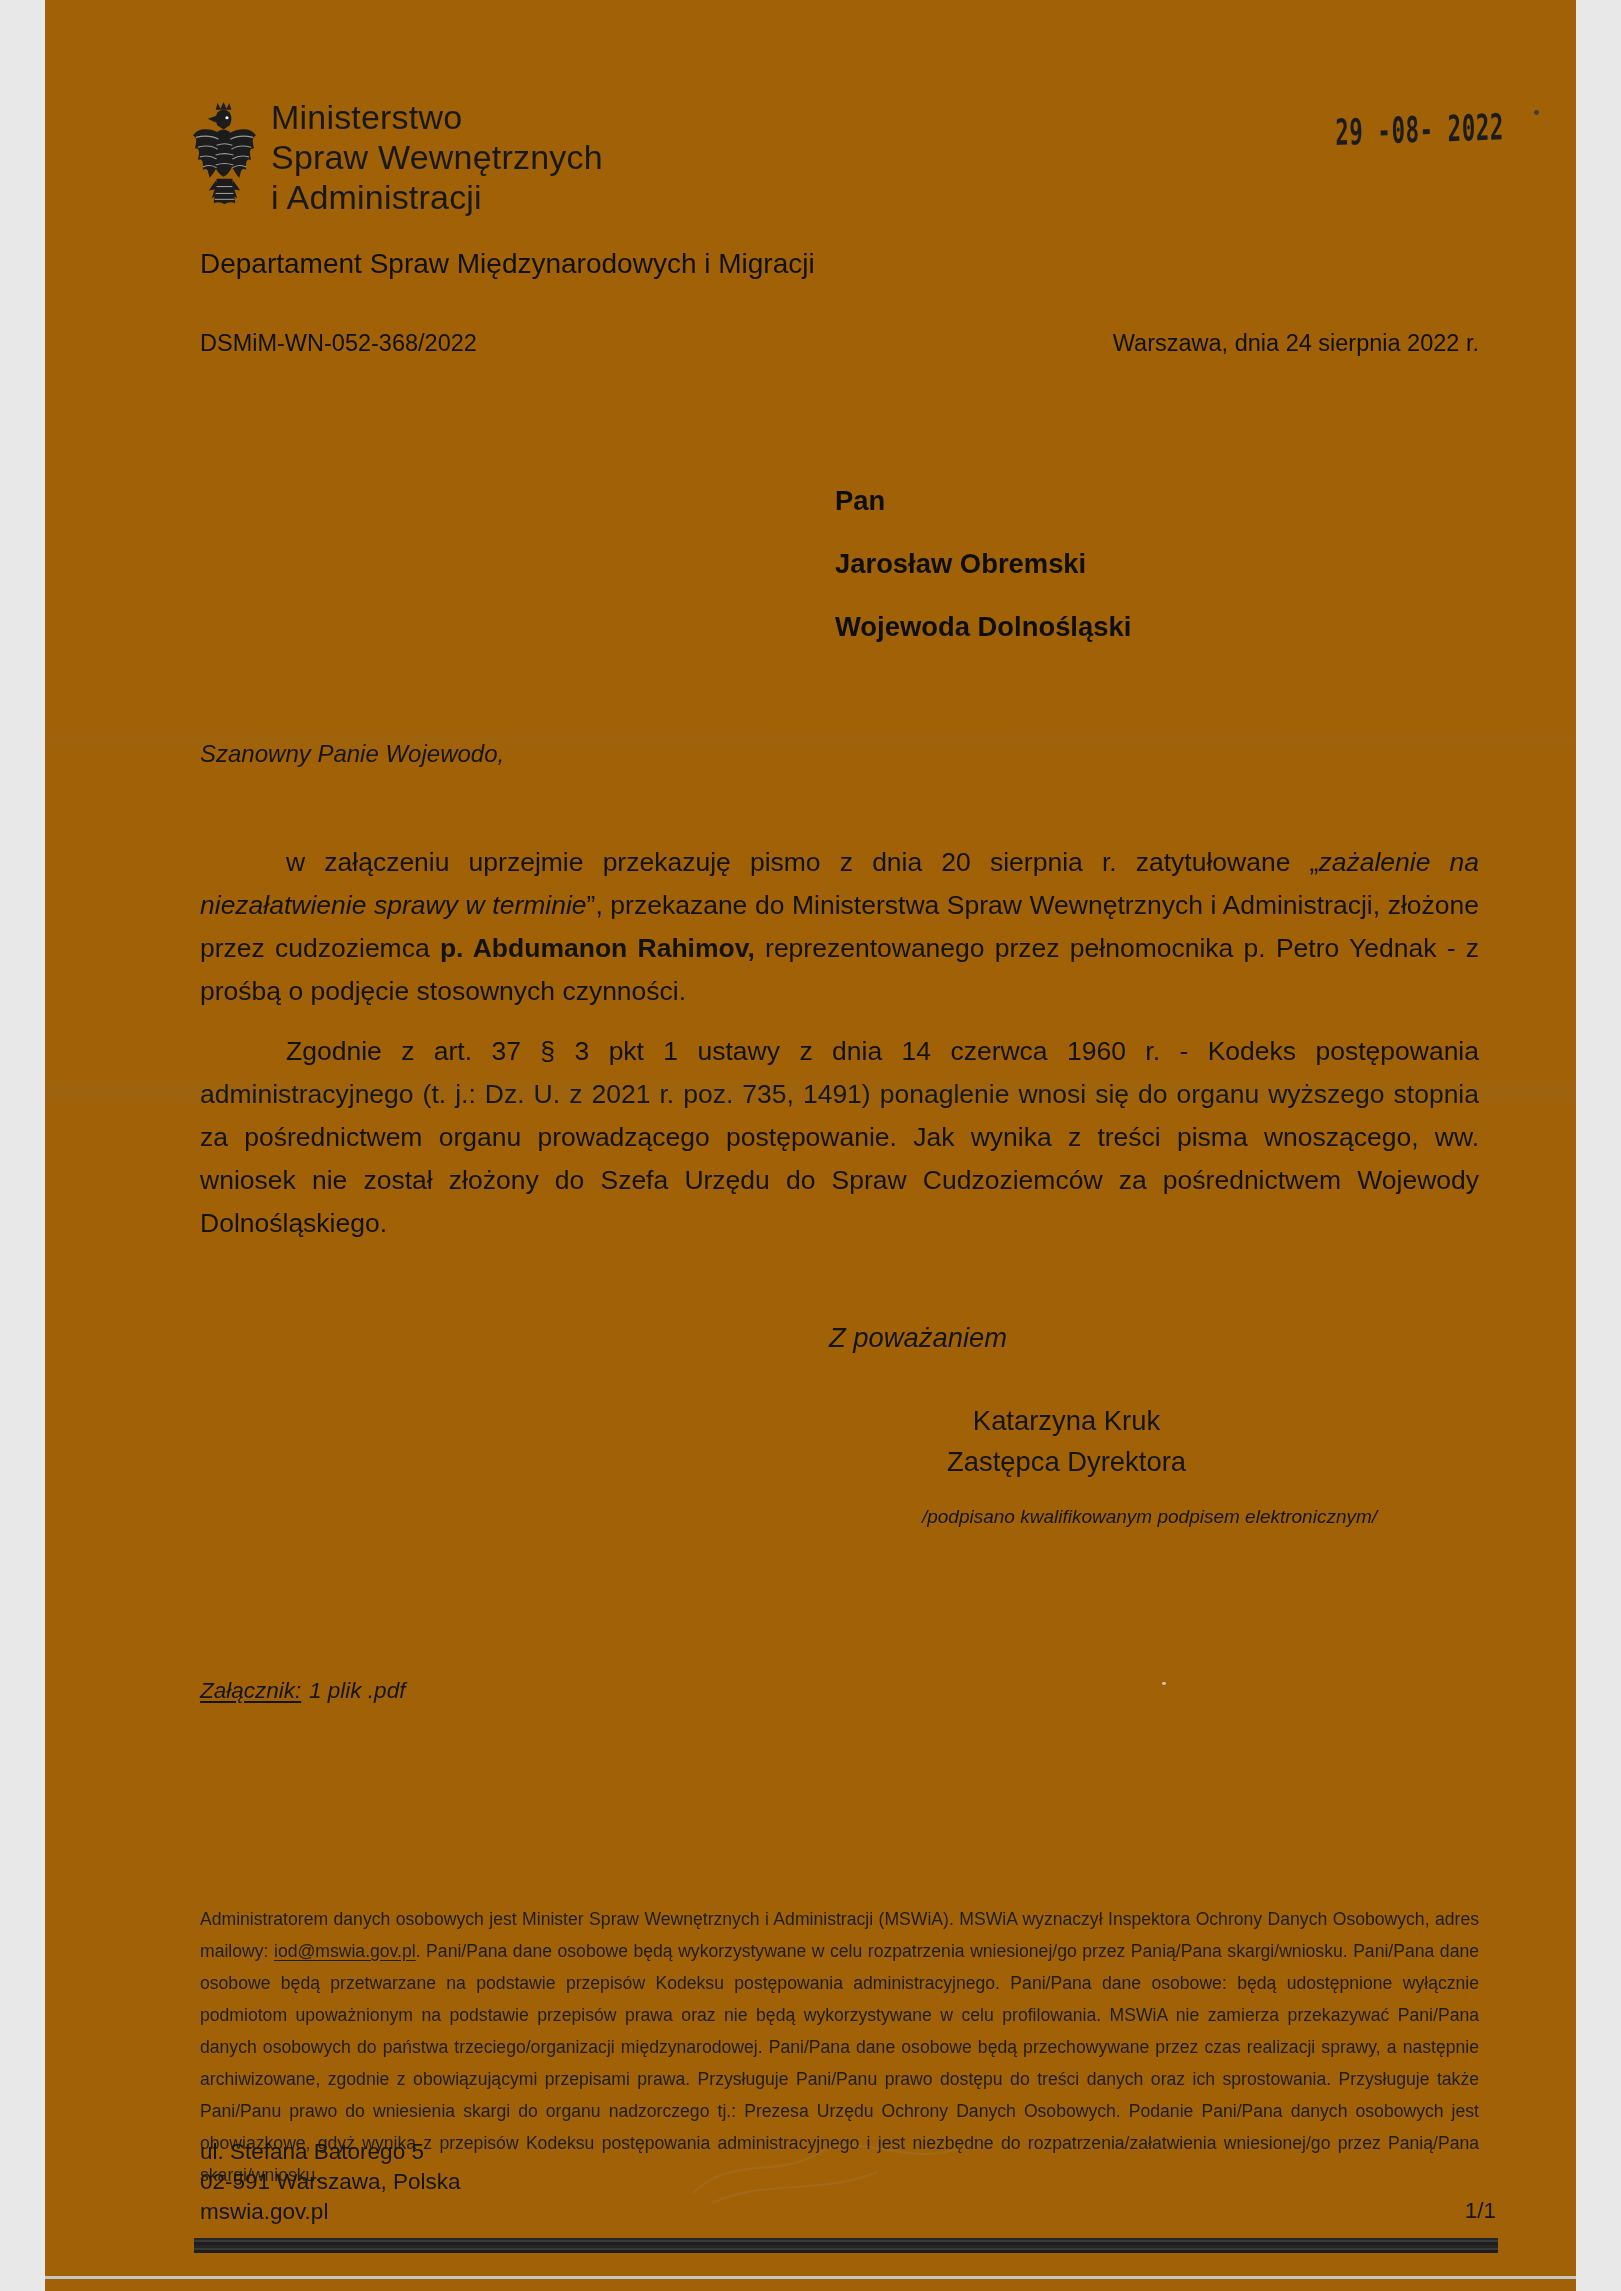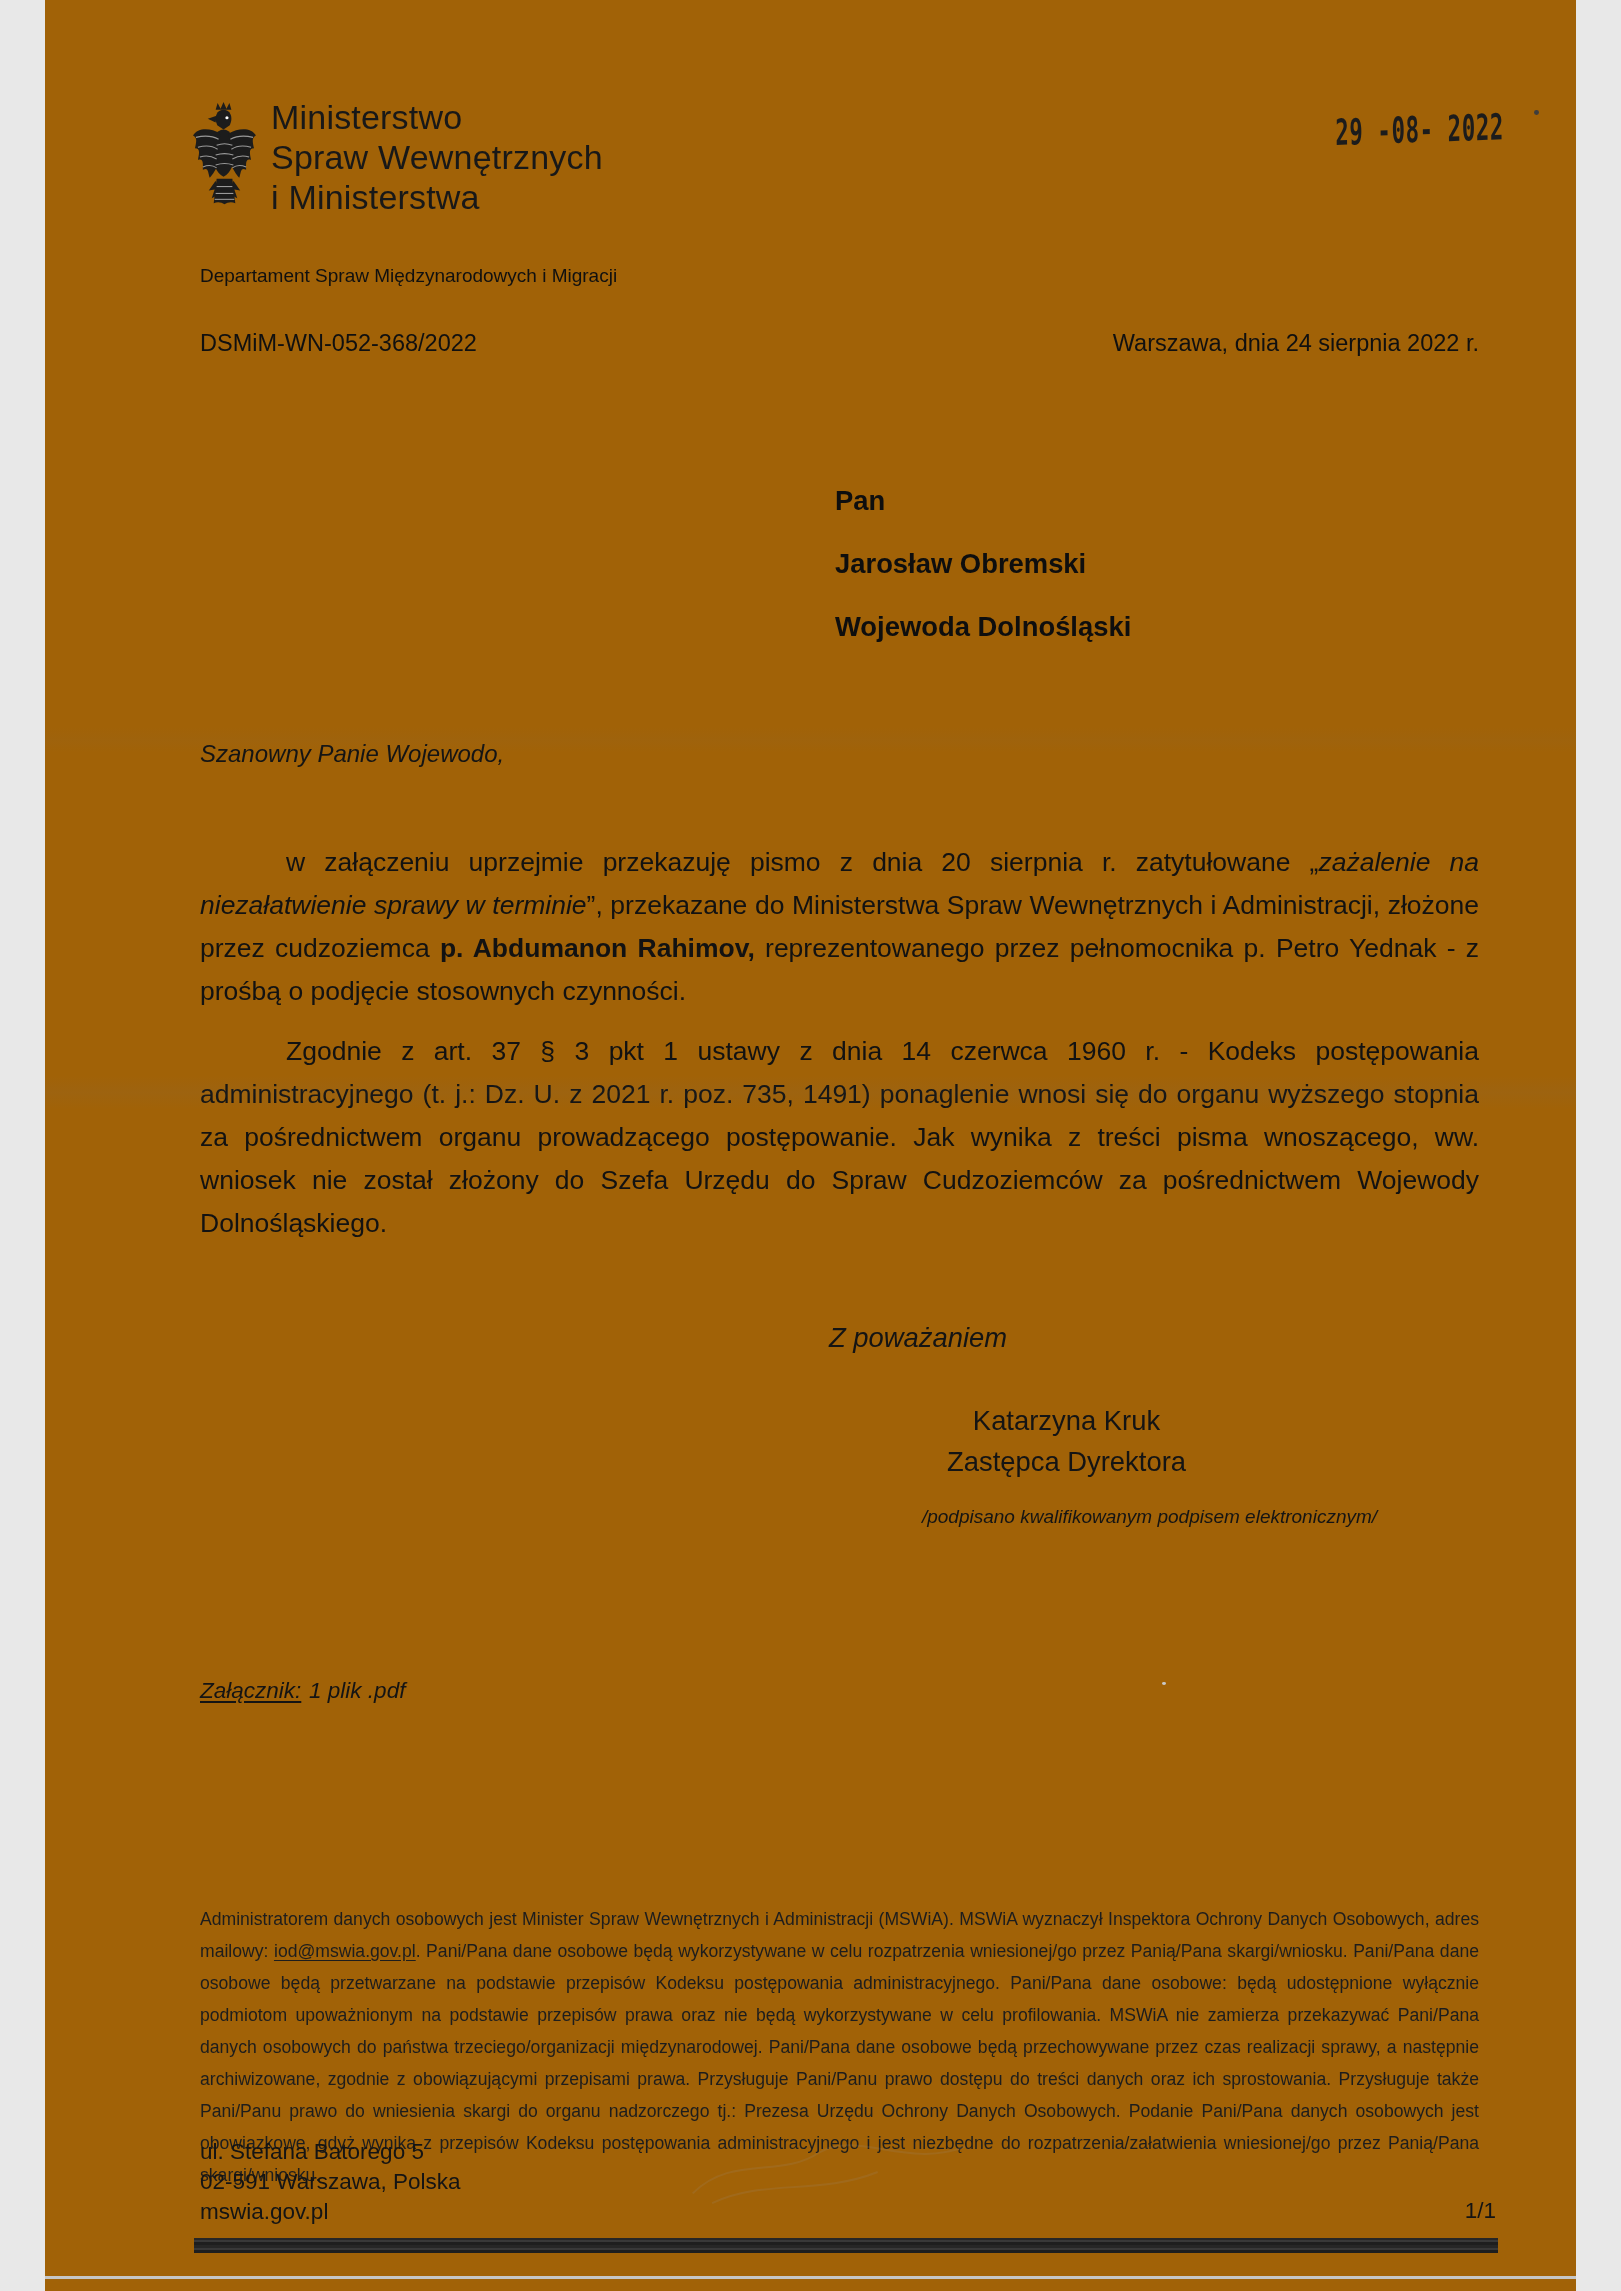--- a/index.html
+++ b/index.html
@@ -12,21 +12,21 @@
 
   
   .emblem { left:145px; top:100px; width:69px; height:120px; }
   .ministry { left:226px; top:97px; font-size:34px; line-height:40px; color:#181818; letter-spacing:0.2px; }
   .stamp {
     left:1290px; top:112px; white-space:nowrap;
     font-family:"DejaVu Sans Mono", monospace; font-weight:bold;
     font-size:36px; letter-spacing:1px; color:#1c1c1c;
     transform:scaleX(.62) rotate(-1.2deg); transform-origin:left top;
   }
-  .dept { left:155px; top:265px; font-size:19px; color:#101010; }
+  .dept { left:155px; top:248px; font-size:28px; color:#101010; }
   .refrow { left:155px; top:330px; width:1279px; display:flex; justify-content:space-between; font-size:23.5px; color:#101010;gap:12px; }
 
   
   .addressee { left:790px; top:469px; font-size:27.4px; font-weight:bold; line-height:63px; color:#0e0e0e; }
 
   
   .salutation { left:155px; top:740px; font-size:24px; font-style:italic; color:#141414; }
   .para {
     margin:0; font-size:26.5px; line-height:43px; width:1279px; left:155px;
     text-align:justify; text-indent:86px; color:#121212;
@@ -103,21 +103,21 @@
         <path d="M27,88 h16"></path>
           <path d="M26,95 h18"></path>
           <path d="M25,101 h20"></path>
       </g>
     </svg>
   </div>
 
   <div class="abs ministry">
     <div>Ministerstwo</div>
     <div>Spraw Wewnętrznych</div>
-    <div>i Ministerstwa</div>
+    <div>i Administracji</div>
   </div>
 
   <div class="abs stamp">29 -08- 2022</div>
 
   <div class="abs dept">Departament Spraw Międzynarodowych i Migracji</div>
 
   <div class="abs refrow">
     <span>DSMiM-WN-052-368/2022</span>
     <span>Warszawa, dnia 24 sierpnia 2022 r.</span>
   </div>

